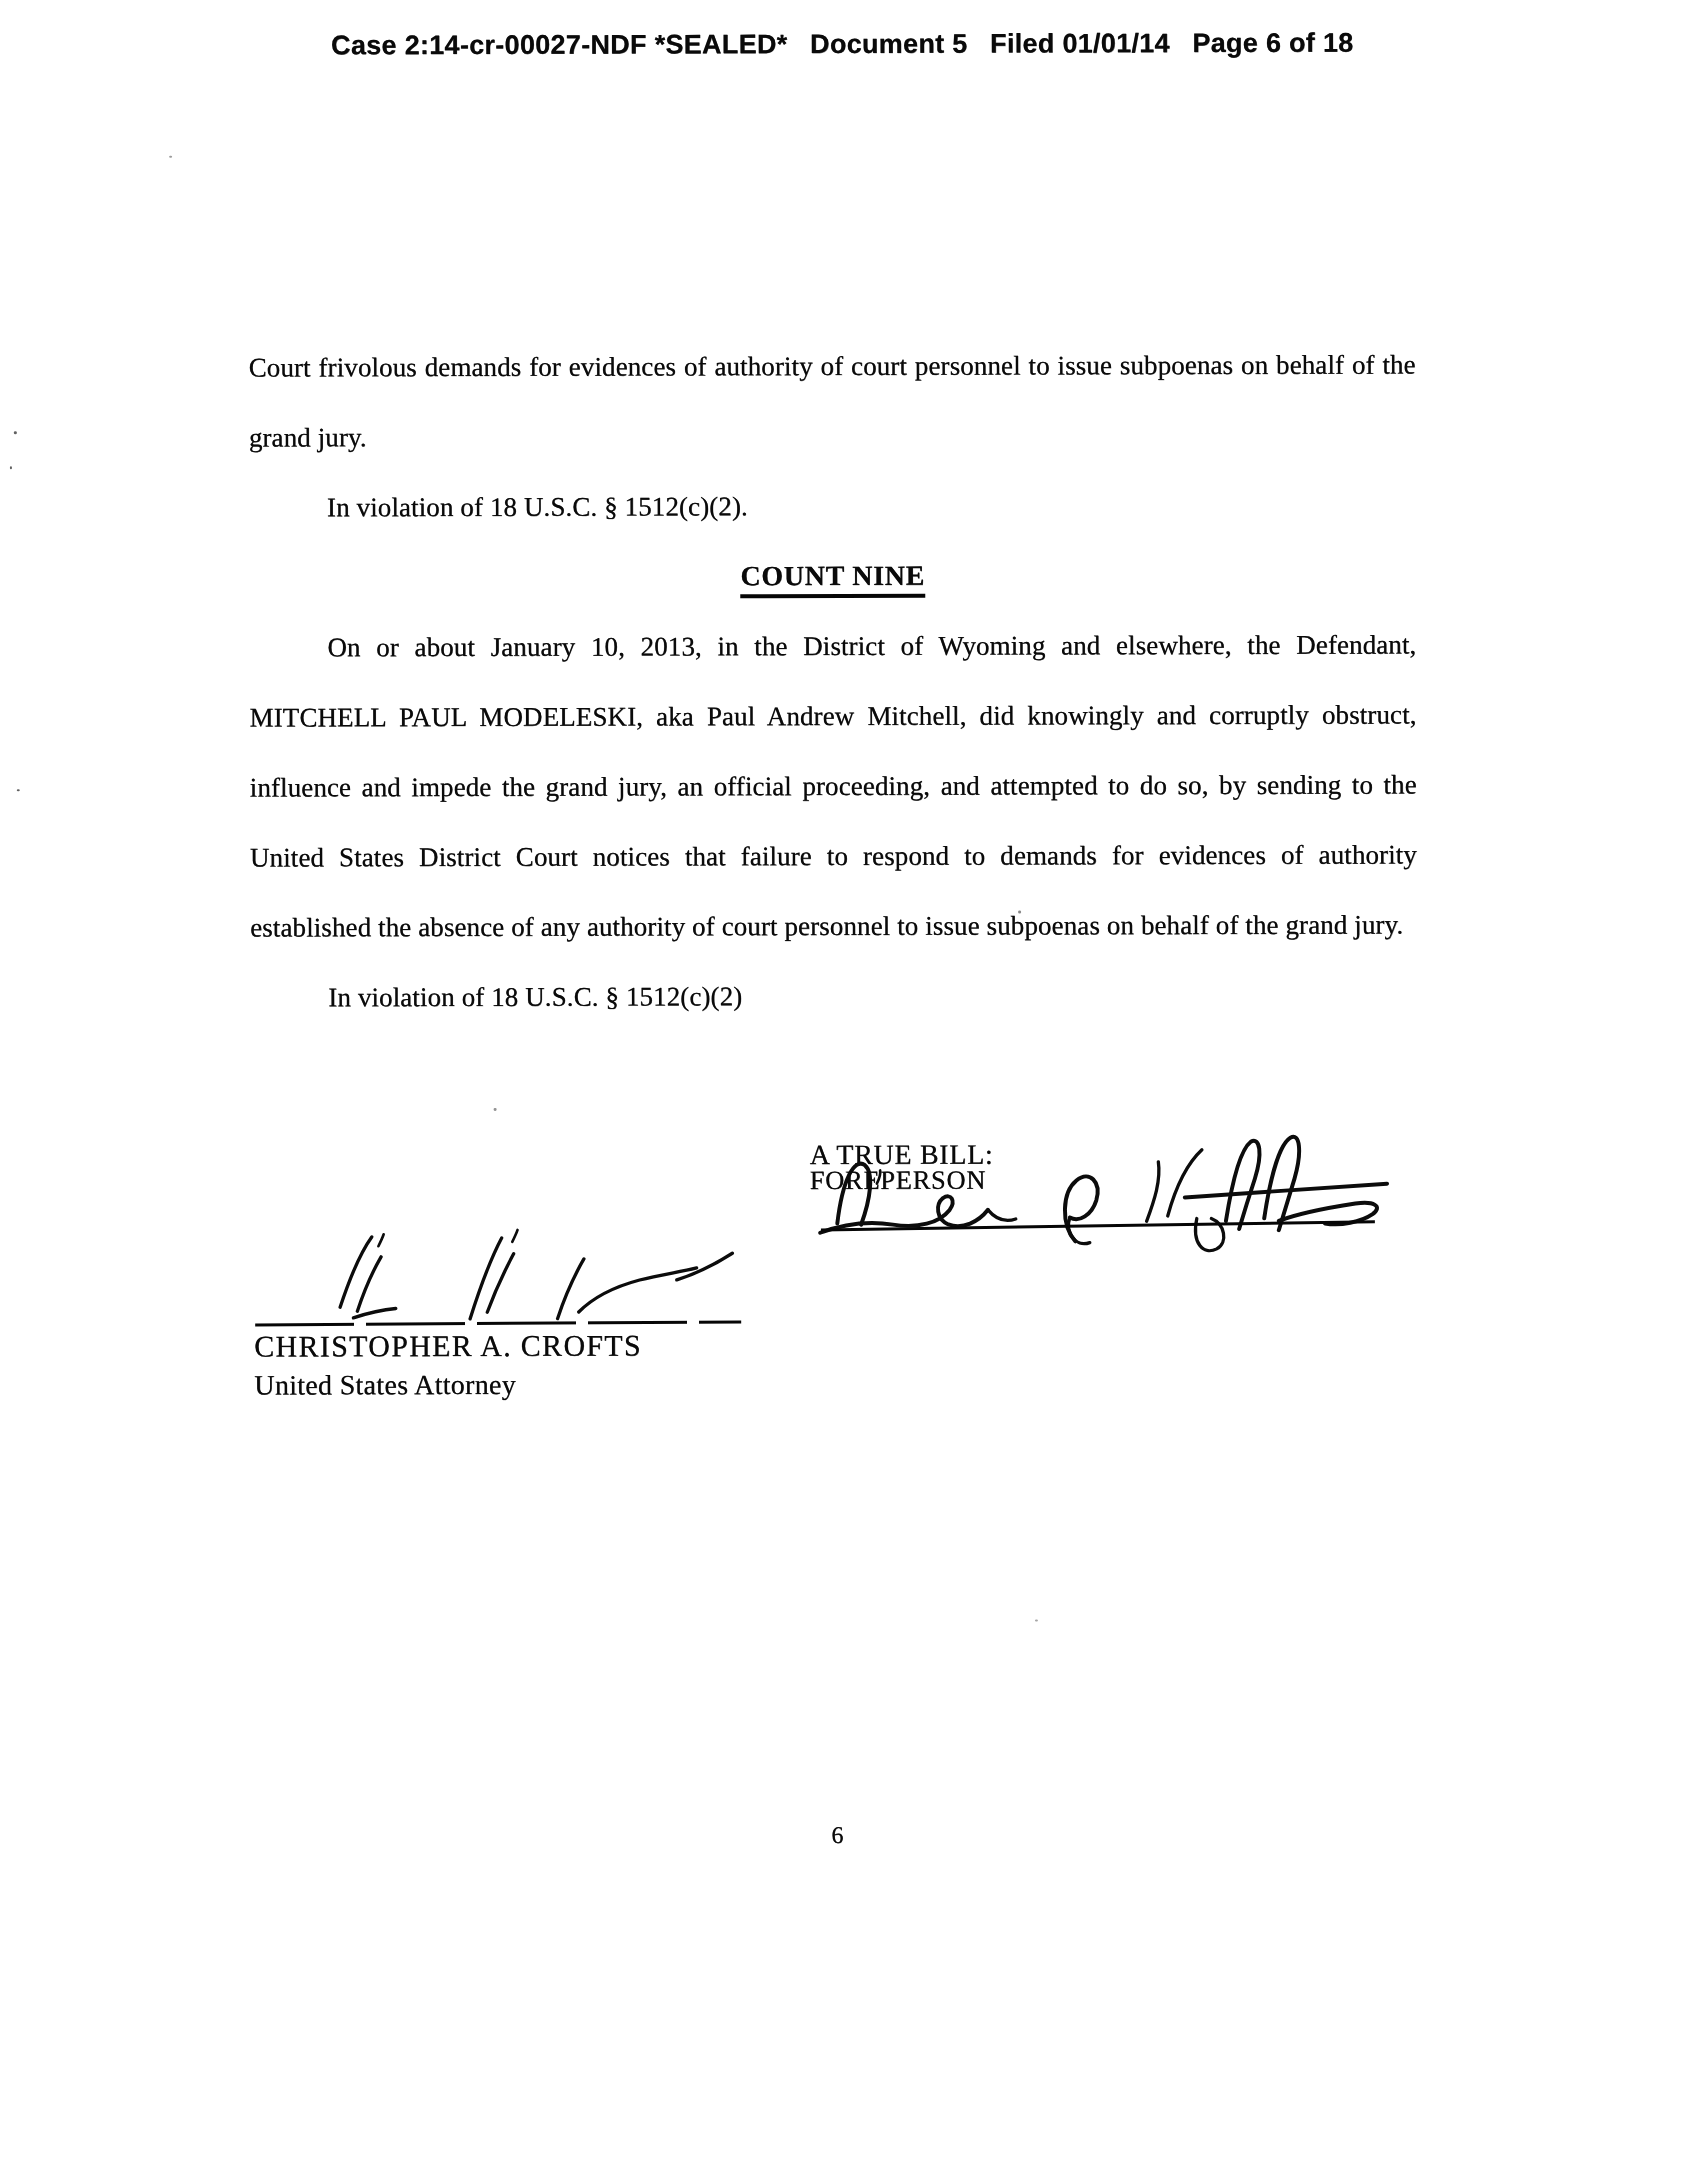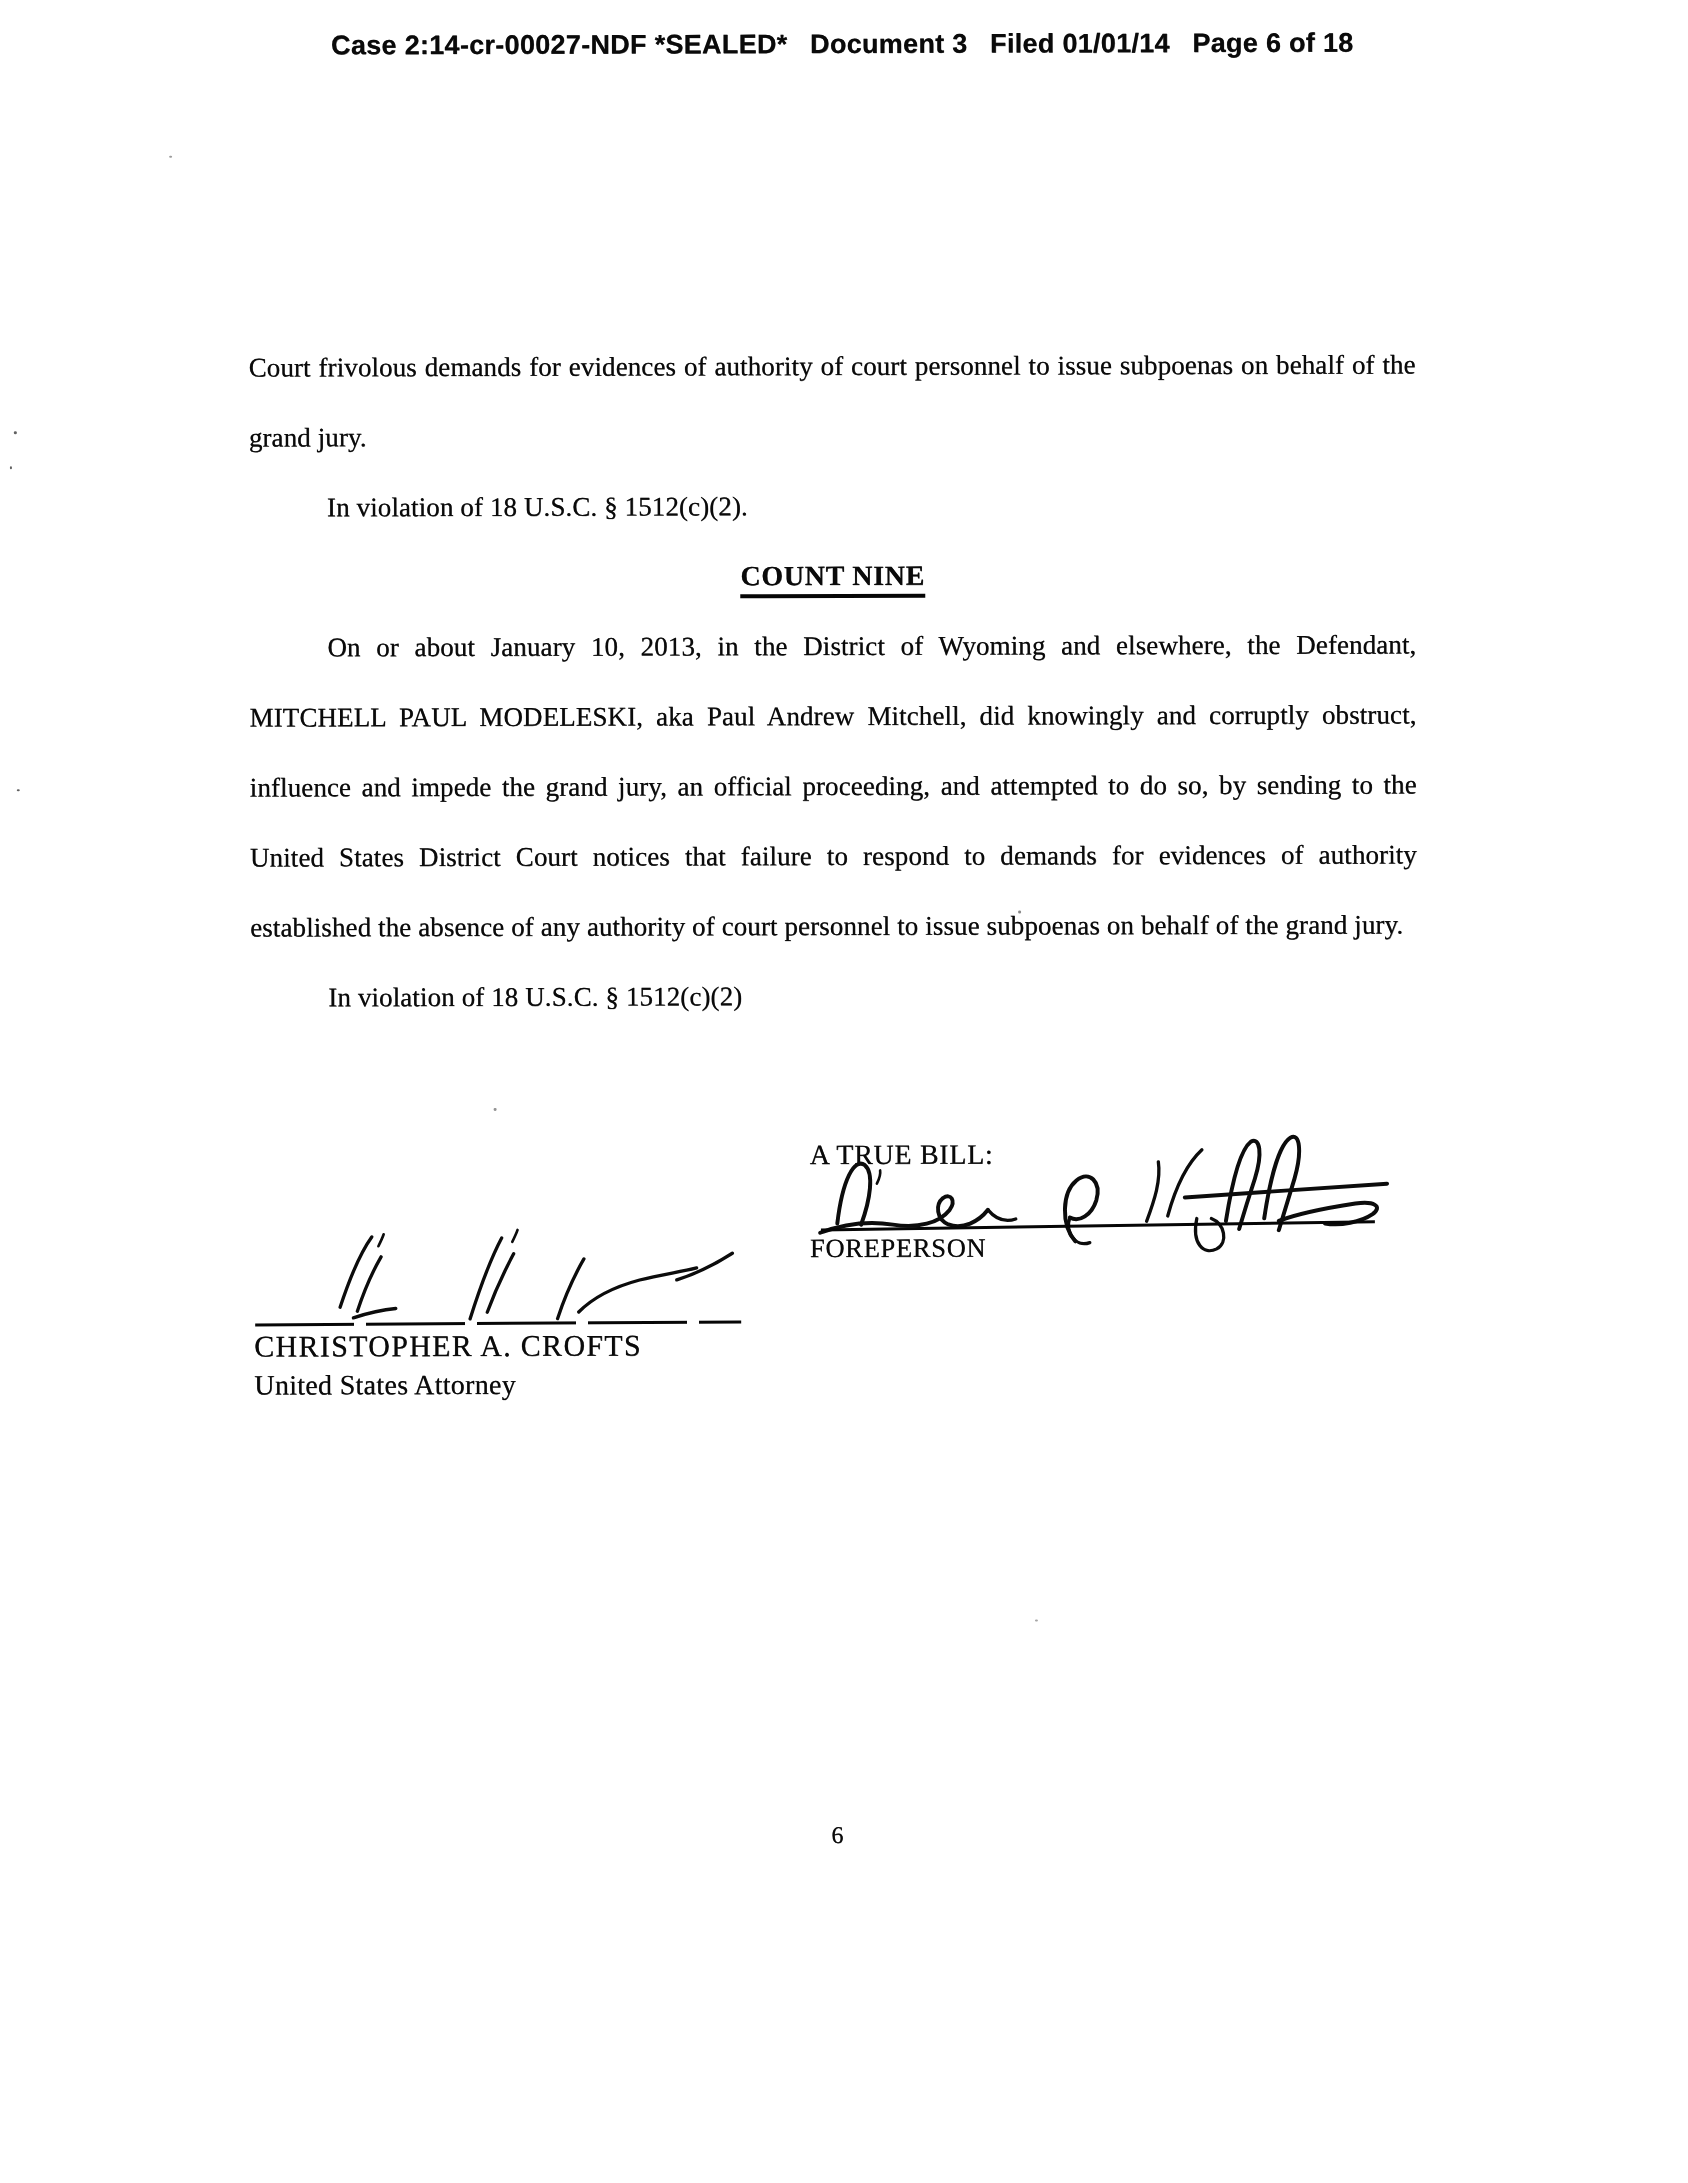--- a/index.html
+++ b/index.html
@@ -68,21 +68,21 @@
     position: absolute;
     left: 809px;
     top: 1118px;
     font-size: 28px;
     letter-spacing: 0.7px;
     margin-top: 21px;
   }
   .foreperson-label {
     position: absolute;
     left: 809px;
-    top: 1233px;
+    top: 1165px;
     font-size: 26.5px;
     letter-spacing: 0.7px;
   }
   .foreperson-line {
     position: absolute;
     left: 820px;
     top: 1225px;
     width: 554px;
     height: 0;
     border-top: 3.3px solid #060606;
@@ -132,21 +132,21 @@
     border-radius: 50%;
     opacity: 0.8;
   }
 </style>
 </head>
 <body>
 
 <div class="sheet">
 
   <div class="header-stamp ink">
-    <span class="seg">Case 2:14-cr-00027-NDF *SEALED*</span><span class="gap"></span><span class="seg">Document 3</span><span class="gap"></span><span class="seg">Filed 01/01/14</span><span class="gap"></span><span class="seg">Page 6 of 18</span>
+    <span class="seg">Case 2:14-cr-00027-NDF *SEALED*</span><span class="gap"></span><span class="seg">Document 5</span><span class="gap"></span><span class="seg">Filed 01/01/14</span><span class="gap"></span><span class="seg">Page 6 of 18</span>
   </div>
 
   <div class="textcol ink">
     <p class="para-justified">Court frivolous demands for evidences of authority of court personnel to issue subpoenas on behalf of the grand jury.</p>
     <p class="indent">In violation of 18 U.S.C. § 1512(c)(2).</p>
     <h2 class="count-heading"><span class="u">COUNT NINE</span></h2>
     <p class="para-justified indent">On or about January 10, 2013, in the District of Wyoming and elsewhere, the Defendant, MITCHELL PAUL MODELESKI, aka Paul Andrew Mitchell, did knowingly and corruptly obstruct, influence and impede the grand jury, an official proceeding, and attempted to do so, by sending to the United States District Court notices that failure to respond to demands for evidences of authority established the absence of any authority of court personnel to issue subpoenas on behalf of the grand jury.</p>
     <p class="indent">In violation of 18 U.S.C. § 1512(c)(2)</p>
   </div>
 

